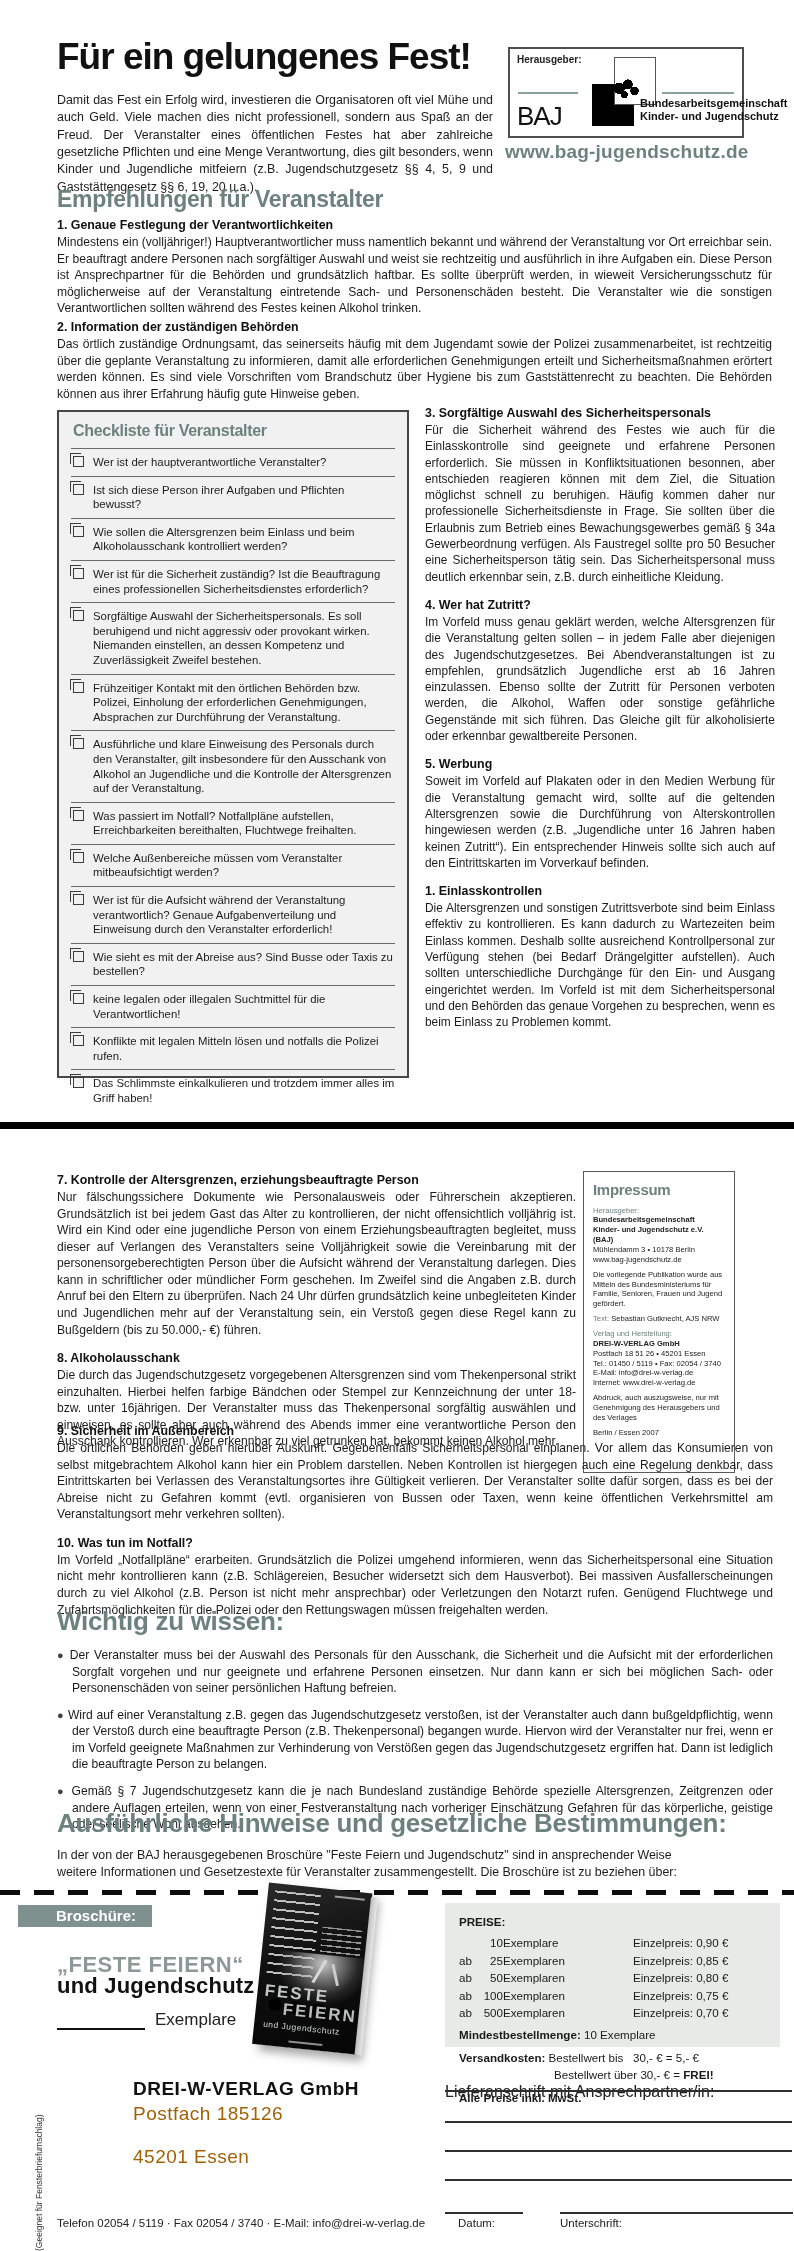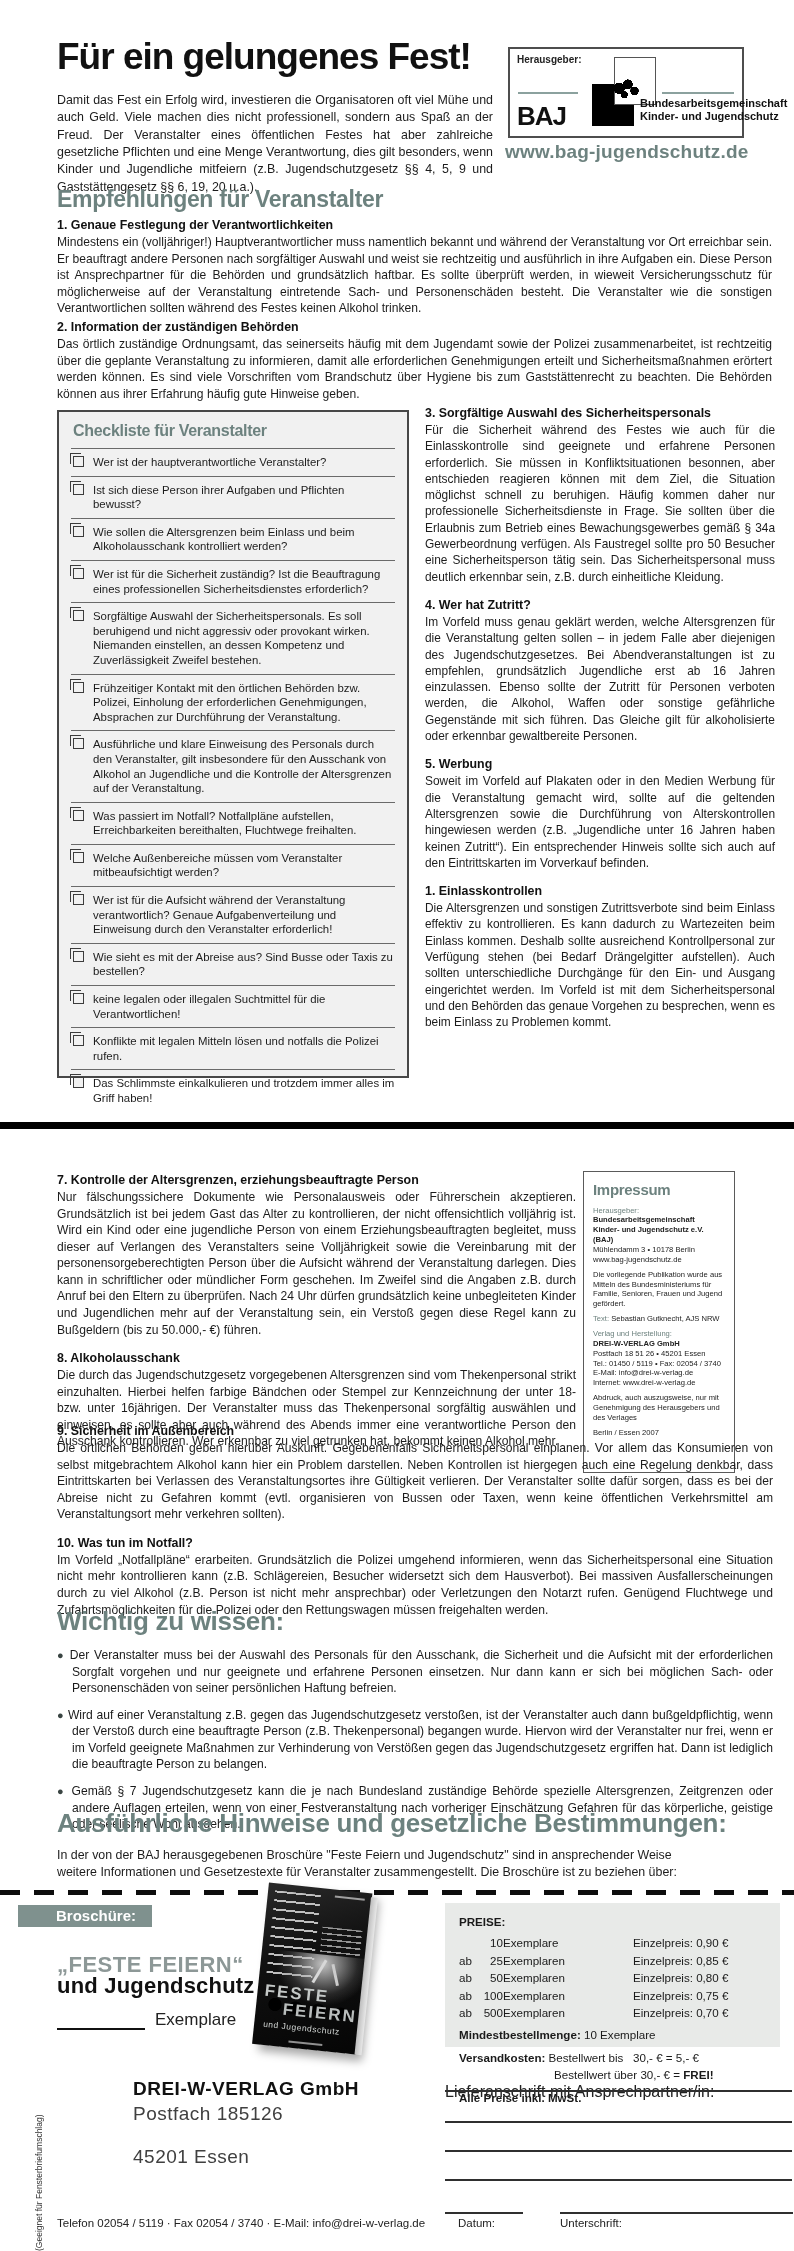--- a/index.html
+++ b/index.html
@@ -22,21 +22,21 @@
   .logobox .hg{position:absolute;left:7px;top:5px;font-size:10px;font-weight:bold;color:#222;}
   .logobox .lineL{position:absolute;left:8px;top:43px;width:60px;height:2px;background:#8ba19e;}
   .logobox .lineR{position:absolute;right:8px;top:43px;width:72px;height:2px;background:#8ba19e;}
   .logobox .sq-black{position:absolute;left:82px;top:35px;width:42px;height:42px;background:#000;}
   .logobox .sq-open{position:absolute;left:104px;top:8px;width:40px;height:46px;border:1px solid #555;background:#fff;}
   .logobox .blob{position:absolute;left:-6px;top:16px;width:34px;height:26px;
       background:radial-gradient(circle 8px at 30% 55%,#000 70%,transparent 72%),
                  radial-gradient(circle 7px at 55% 40%,#000 70%,transparent 72%),
                  radial-gradient(circle 6px at 75% 65%,#000 70%,transparent 72%),
                  radial-gradient(circle 5px at 45% 80%,#000 70%,transparent 72%);}
-  .logobox .baj{position:absolute;left:7px;bottom:4px;font-size:26px;font-weight:bold;color:#111;letter-spacing:-1px;}
+  .logobox .baj{position:absolute;left:7px;bottom:4px;font-size:26px;font-weight:normal;color:#111;letter-spacing:-1px;}
   .logobox .nm{position:absolute;left:130px;top:48px;font-size:11px;font-weight:bold;line-height:1.15;color:#111;}
   .weblink{font-size:19px;font-weight:bold;color:#6d827f;letter-spacing:0.2px;}
   
   .checkbox-wrap{border:2px solid #474747;background:#f1f1f1;padding:8px 12px 0 12px;box-sizing:border-box;}
   .ck-item{display:flex;align-items:flex-start;gap:9px;padding:6px 0 6px 2px;border-top:1.5px solid #6a6a6a;
            font-size:11.4px;line-height:1.28;color:#1c1c1c;}
   .ck-item:first-of-type{border-top:none;}
   .cb{flex:0 0 auto;width:9px;height:9px;border:1.4px solid #3c3c3c;background:#f1f1f1;position:relative;margin-top:1px;}
   .cb::after{content:'';position:absolute;left:-4px;top:-4px;width:10px;height:10px;
              border-left:1.4px solid #3c3c3c;border-top:1.4px solid #3c3c3c;}
@@ -64,21 +64,21 @@
   .prow .pre{width:18px;}
   .prow .num{width:26px;text-align:right;}
   .prow .unit{width:130px;}
   .prow .price{}
   .pb-line{margin-top:5px;}
   .pb-b{font-weight:bold;}
   .v2{margin-left:95px;}
   .liefer{font-size:16px;color:#222;margin-top:31px;}
   .fline{border-top:2px solid #2f2f2f;height:0;}
   .addr1{font-size:19px;font-weight:bold;color:#111;letter-spacing:0.5px;}
-  .addr2{font-size:19px;color:#404040;letter-spacing:0.5px;}
+  .addr2{font-size:19px;color:#a16207;letter-spacing:0.5px;}
   .vnote{writing-mode:vertical-rl;transform:rotate(180deg);font-size:8.5px;color:#333;white-space:nowrap;}
   .footer-line{font-size:11.5px;color:#222;}
   .flabel{font-size:11.5px;color:#222;}
   
   .book{transform:rotate(6deg);}
   .cover{position:absolute;left:0;top:0;width:104px;height:162px;background:linear-gradient(160deg,#2a2a2a 0%,#111 40%,#050505 100%);
          box-shadow:7px 6px 10px rgba(0,0,0,.35);}
   .cover .edge{position:absolute;right:-6px;top:4px;width:7px;height:158px;background:linear-gradient(90deg,#bdbdbd,#e8e8e8);}
   .cover .toc{position:absolute;left:7px;top:7px;width:46px;height:86px;
       background:repeating-linear-gradient(to bottom,rgba(220,220,220,.85) 0 2px,transparent 2px 9px);}

